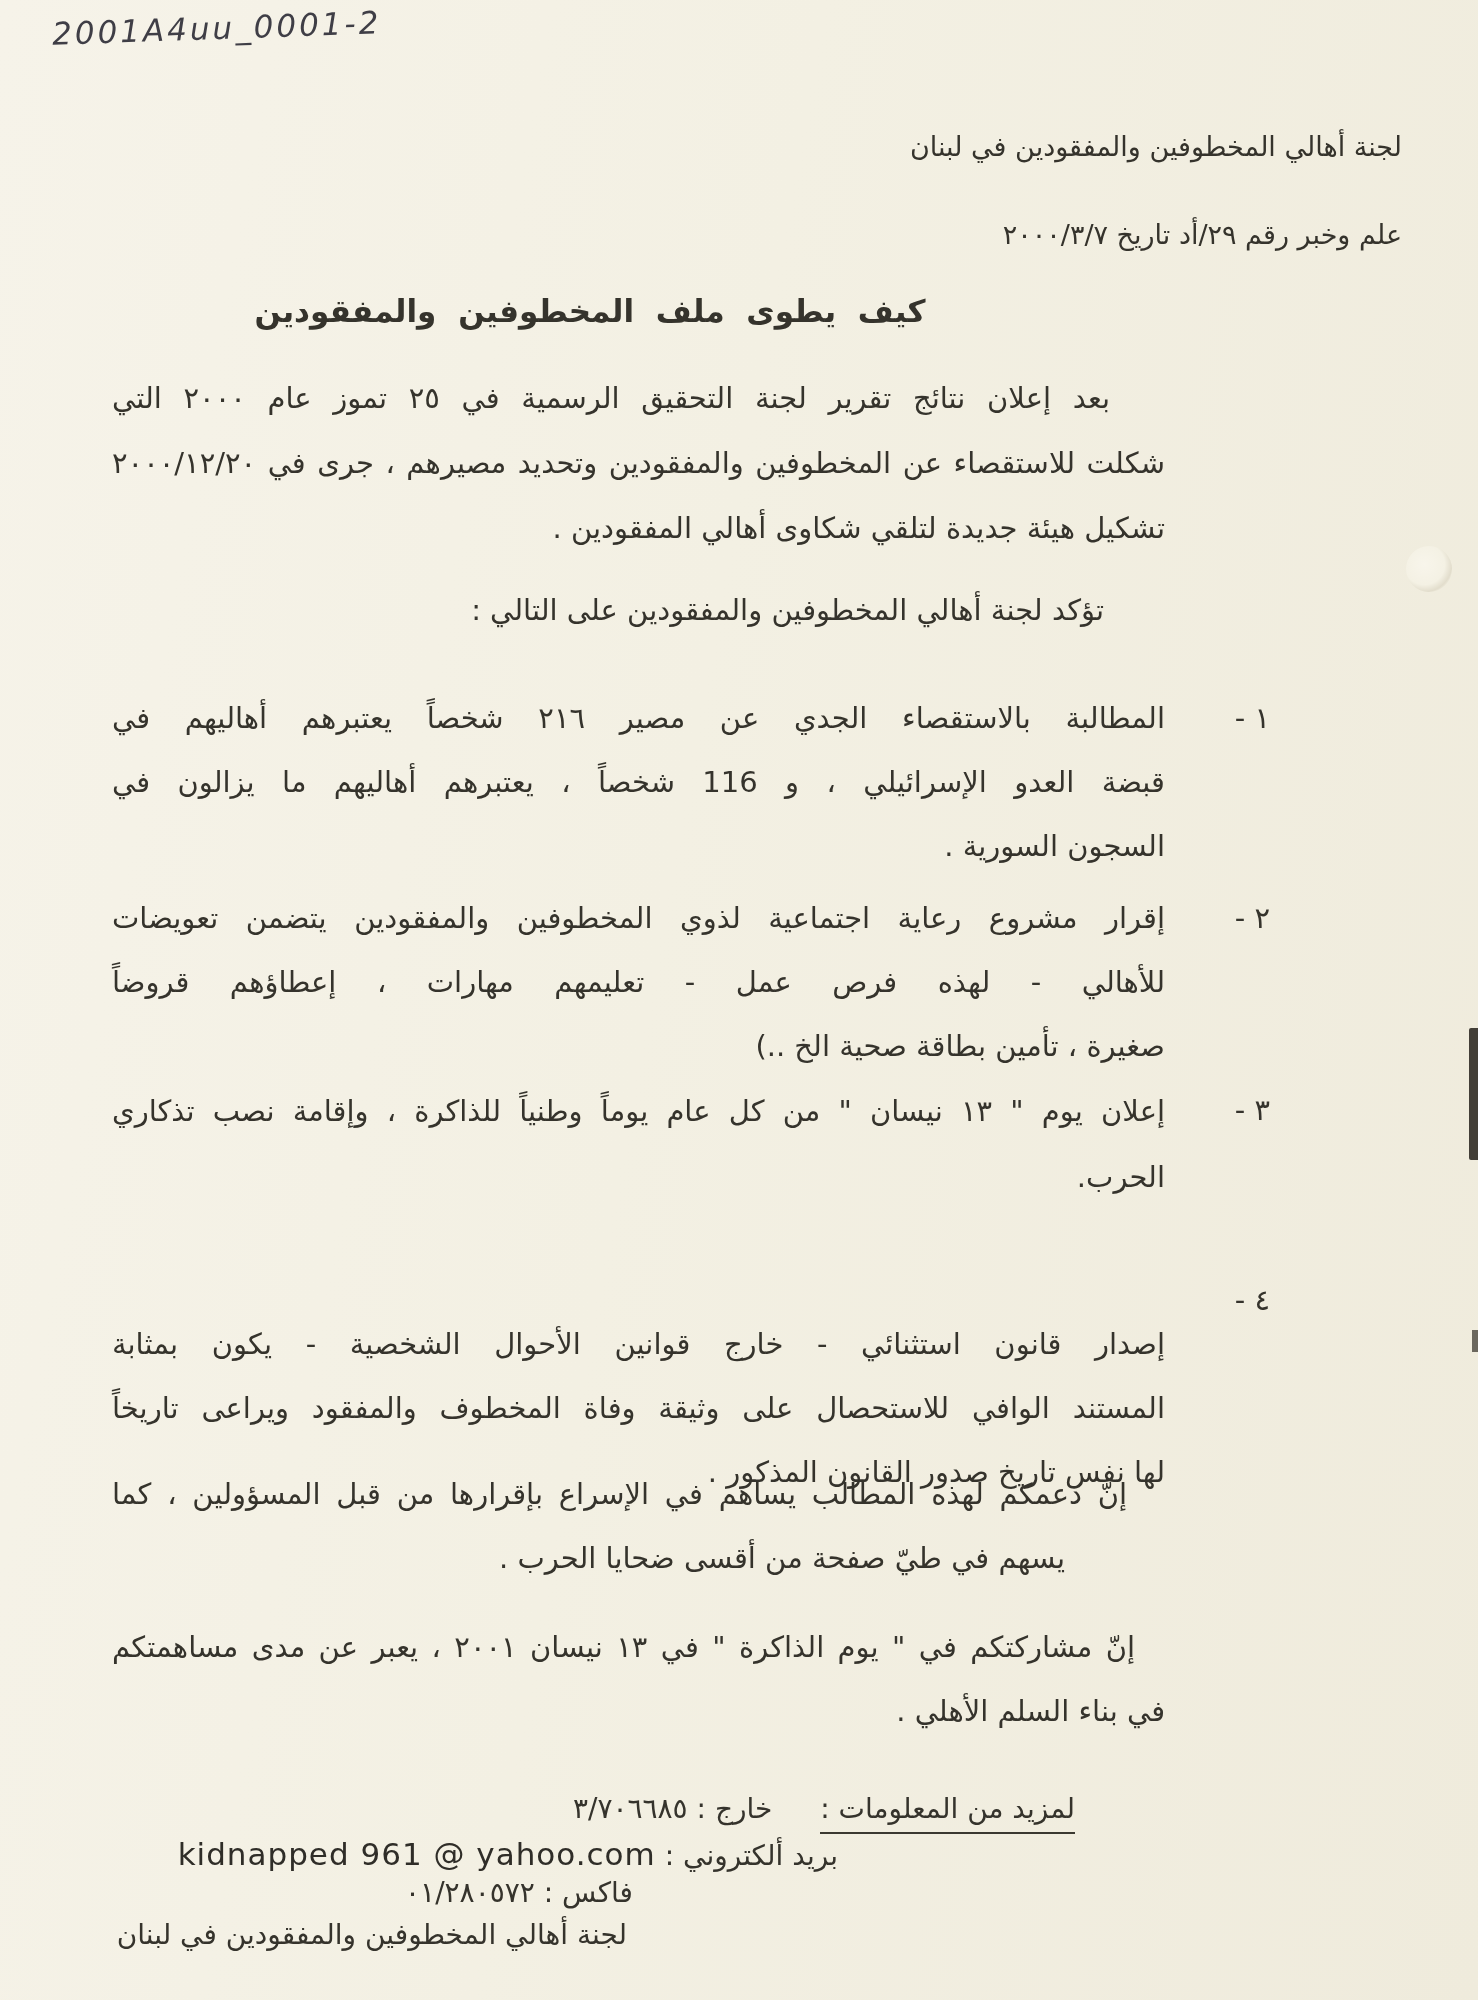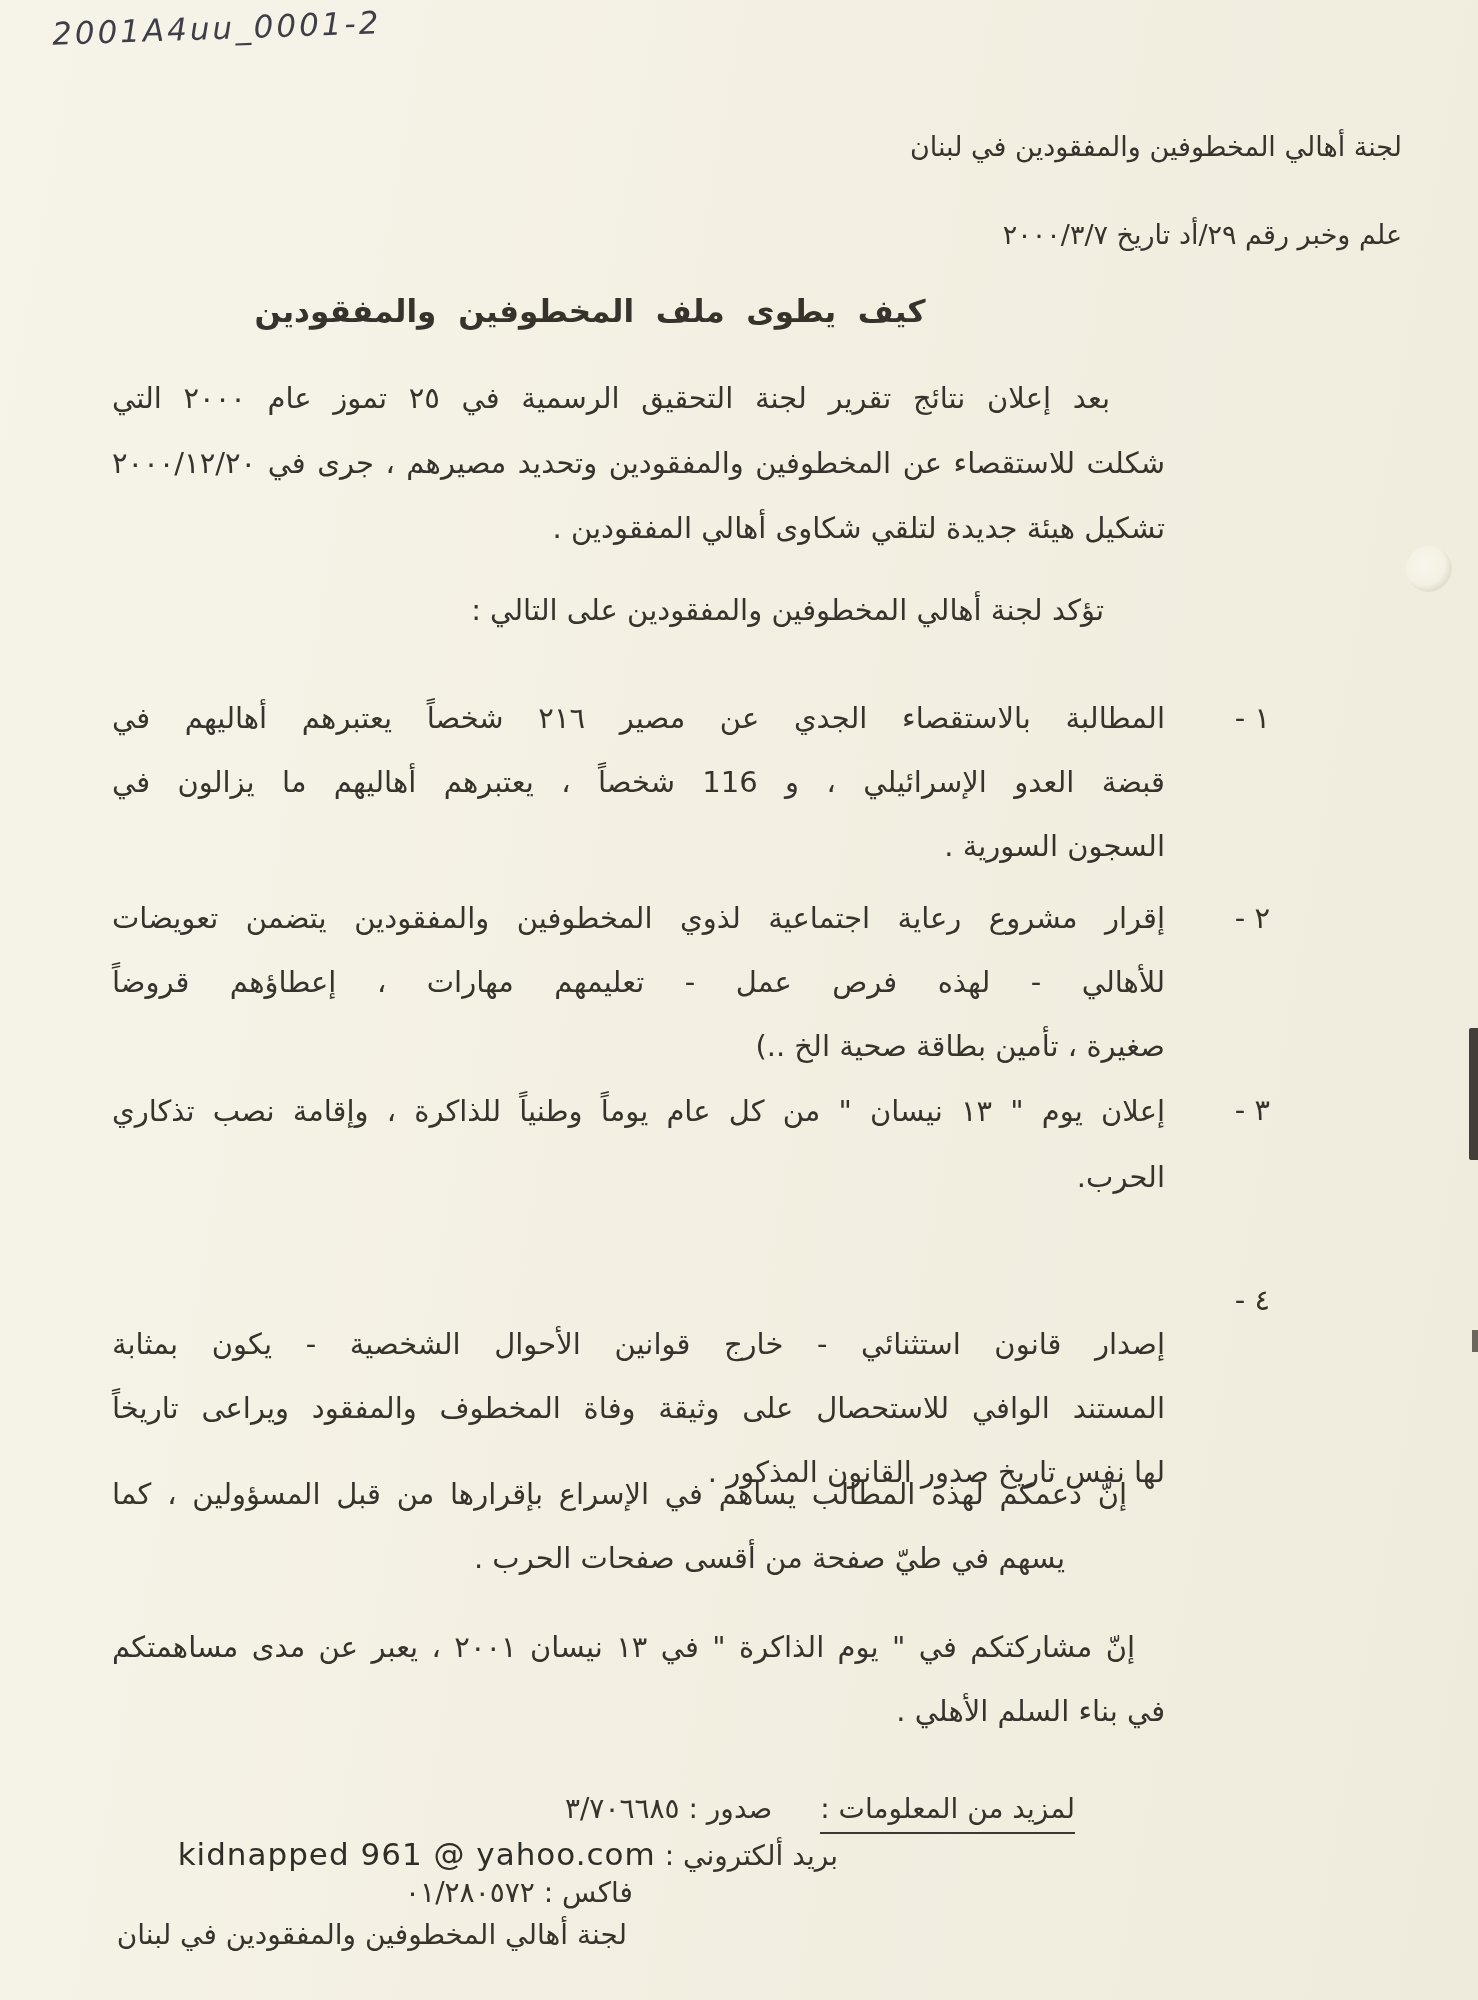--- a/index.html
+++ b/index.html
@@ -116,31 +116,31 @@
 
   <div class="inum n4">٤ -</div>
   <div class="block item it4">
     <div class="jl">إصدار قانون استثنائي - خارج قوانين الأحوال الشخصية - يكون بمثابة</div>
     <div class="jl">المستند الوافي للاستحصال على وثيقة وفاة المخطوف والمفقود ويراعى تاريخاً</div>
     <div class="rl">لها نفس تاريخ صدور القانون المذكور .</div>
   </div>
 
   <div class="block closing1">
     <div class="jl ind38">إنّ دعمكم لهذه المطالب يساهم في الإسراع بإقرارها من قبل المسؤولين ، كما</div>
-    <div class="rl ind100">يسهم في طيّ صفحة من أقسى صفحات الحرب .</div>
+    <div class="rl ind100">يسهم في طيّ صفحة من أقسى ضحايا الحرب .</div>
   </div>
 
   <div class="block closing2">
     <div class="jl ind30">إنّ مشاركتكم في " يوم الذاكرة " في ١٣ نيسان ٢٠٠١ ، يعبر عن مدى مساهمتكم</div>
     <div class="rl">في بناء السلم الأهلي .</div>
   </div>
 
   <div class="f-phone">
     <span class="uline">لمزيد من المعلومات :</span>
-    <span>صدور :</span>
+    <span>خارج :</span>
     <span>٣/٧٠٦٦٨٥</span>
   </div>
 
   <div class="f-email">
     <span>بريد ألكتروني :</span>
     <span class="latin" dir="ltr">kidnapped 961 @ yahoo.com</span>
   </div>
 
   <div class="f-fax">
     <span>فاكس :</span>

